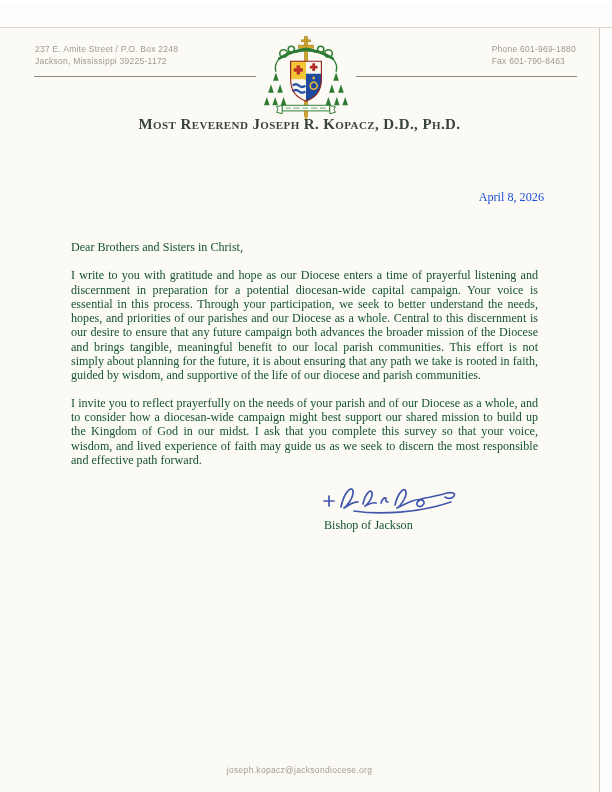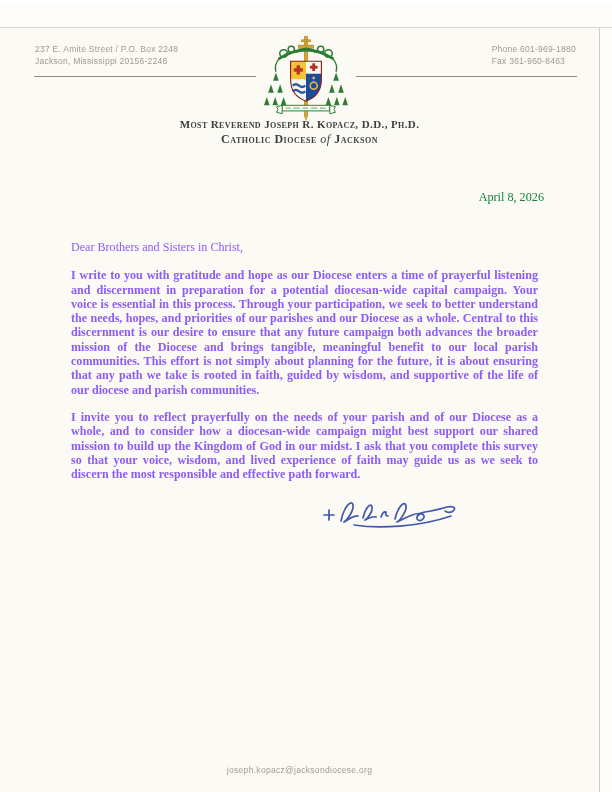--- a/index.html
+++ b/index.html
@@ -38,38 +38,38 @@
     border-top: 1.4px solid #8e8c81;
   }
   .lh-rule-left  { left: 34px;  width: 222px; }
   .lh-rule-right { left: 356px; width: 221px; }
 
   .crest { position: absolute; left: 264px; top: 29px; width: 84px; height: 90px; }
 
   .lh-names { position: absolute; left: 0; top: 113px; width: 599px; text-align: center; color: #39423b; }
   .lh-bishop {
     font-variant: small-caps; font-weight: 700;
-    font-size: 11px; letter-spacing: 0.4px; line-height: 15px;
+    font-size: 15px; letter-spacing: 0.4px; line-height: 15px;
   }
   .lh-diocese {
     font-variant: small-caps; font-weight: 600;
     font-size: 12px; letter-spacing: 0.5px; line-height: 14px;
   }
   .lh-diocese .of { font-variant: normal; font-style: italic; font-weight: 500; }
 
   
   .date-line {
     position: absolute; right: 68px; top: 186px;
-    font-size: 12.2px; color: #15803d;
+    font-size: 12.2px; color: #1d4ed8;
   }
   .letter-body {
     position: absolute; left: 71px; top: 236px; width: 467px;
-    font-size: 12.1px; line-height: 14.3px; color: #8b5cf6;
-  }
-  .letter-body p.justified { text-align: justify; margin-bottom: 13px; font-weight: bold; }
+    font-size: 12.1px; line-height: 14.3px; color: #14532d;
+  }
+  .letter-body p.justified { text-align: justify; margin-bottom: 13px; }
   .salutation { margin-bottom: 14px; }
   .closing-block { margin-top: 3px; margin-left: 253px; }
   .signature-svg { display: block; margin-left: 248px; margin-top: 1px; }
   .signed-name, .signed-title { margin-left: 253px; line-height: 14.3px; }
 
   
   .footer {
     position: absolute; left: 0; top: 760px; width: 599px;
     text-align: center;
     font-family: "Liberation Sans", sans-serif;
@@ -80,26 +80,26 @@
 </head>
 <body>
 
 <div class="page">
 
   <div class="scan-strip-top"></div>
   <div class="scan-strip-right"></div>
 
   <div class="lh-small lh-address">
     <div>237 E. Amite Street / P.O. Box 2248</div>
-    <div>Jackson, Mississippi 20156-2248</div>
+    <div>Jackson, Mississippi 39225-1172</div>
   </div>
 
   <div class="lh-small lh-phone">
     <div>Phone 601-969-1880</div>
-    <div>Fax 361-960-8463</div>
+    <div>Fax 601-790-8463</div>
   </div>
 
   <div class="lh-rule lh-rule-left"></div>
   <div class="lh-rule lh-rule-right"></div>
 
   <div class="crest">
     <svg viewBox="0 0 120 128" width="84" height="90" aria-hidden="true">
 
       <g fill="#d2a62e" stroke="#a0812a" stroke-width="0.8">
         <rect x="57.5" y="5" width="5" height="100"></rect>
@@ -168,21 +168,20 @@
         <path d="M31 107 h7 M42 107 h9 M55 107 h8 M67 107 h9 M80 107 h8"></path>
       </g>
 
       <rect x="57.5" y="111" width="5" height="8" fill="#d2a62e" stroke="#a0812a" stroke-width="0.8"></rect>
       <path d="M57.5 119 L60 126 L62.5 119 Z" fill="#d2a62e"></path>
     </svg>
   </div>
 
   <div class="lh-names">
     <div class="lh-bishop">Most Reverend Joseph R. Kopacz, D.D., Ph.D.</div>
-    <div class="lh-diocese"><span>Catholic Diocese</span> <span class="of">of</span> <span>Jackson</span></div>
   </div>
 
   <div class="date-line">April 8, 2026</div>
 
   <div class="letter-body">
     <p class="salutation">Dear Brothers and Sisters in Christ,</p>
     <p class="justified">I write to you with gratitude and hope as our Diocese enters a time of prayerful listening and discernment in preparation for a potential diocesan-wide capital campaign. Your voice is essential in this process. Through your participation, we seek to better understand the needs, hopes, and priorities of our parishes and our Diocese as a whole. Central to this discernment is our desire to ensure that any future campaign both advances the broader mission of the Diocese and brings tangible, meaningful benefit to our local parish communities. This effort is not simply about planning for the future, it is about ensuring that any path we take is rooted in faith, guided by wisdom, and supportive of the life of our diocese and parish communities.</p>
     <p class="justified">I invite you to reflect prayerfully on the needs of your parish and of our Diocese as a whole, and to consider how a diocesan-wide campaign might best support our shared mission to build up the Kingdom of God in our midst. I ask that you complete this survey so that your voice, wisdom, and lived experience of faith may guide us as we seek to discern the most responsible and effective path forward.</p>
 
 
@@ -190,19 +189,20 @@
       <g fill="none" stroke="#4057ad" stroke-width="1.7" stroke-linecap="round" stroke-linejoin="round">
         <path d="M5 21 h10 M10 16 v10"></path>
         <path d="M22 27 C25 12 33 5 34 11 C35 17 28 26 25 28 C31 24 36 21 39 22"></path>
         <path d="M44 24 C46 14 52 8 53 13 C54 18 48 25 46 26 C52 23 55 22 57 23"></path>
         <path d="M62 23 q2 -6 5 -5 q-1 4 2 4"></path>
         <path d="M76 25 C79 12 86 6 87 12 C88 18 80 27 78 28 C90 22 98 18 103 20 C108 22 103 28 99 26 C96 24 99 19 106 18 C113 17 121 15 128 13 C133 12 137 13 135 16 C133 19 128 19 126 17"></path>
         <path d="M35 31 C60 35 100 33 132 22"></path>
       </g>
     </svg>
 
+    <div class="signed-title">Bishop of Jackson</div>
   </div>
 
   <div class="footer">
     <div>joseph.kopacz@jacksondiocese.org</div>
   </div>
 
 </div>
 
 </body></html>

